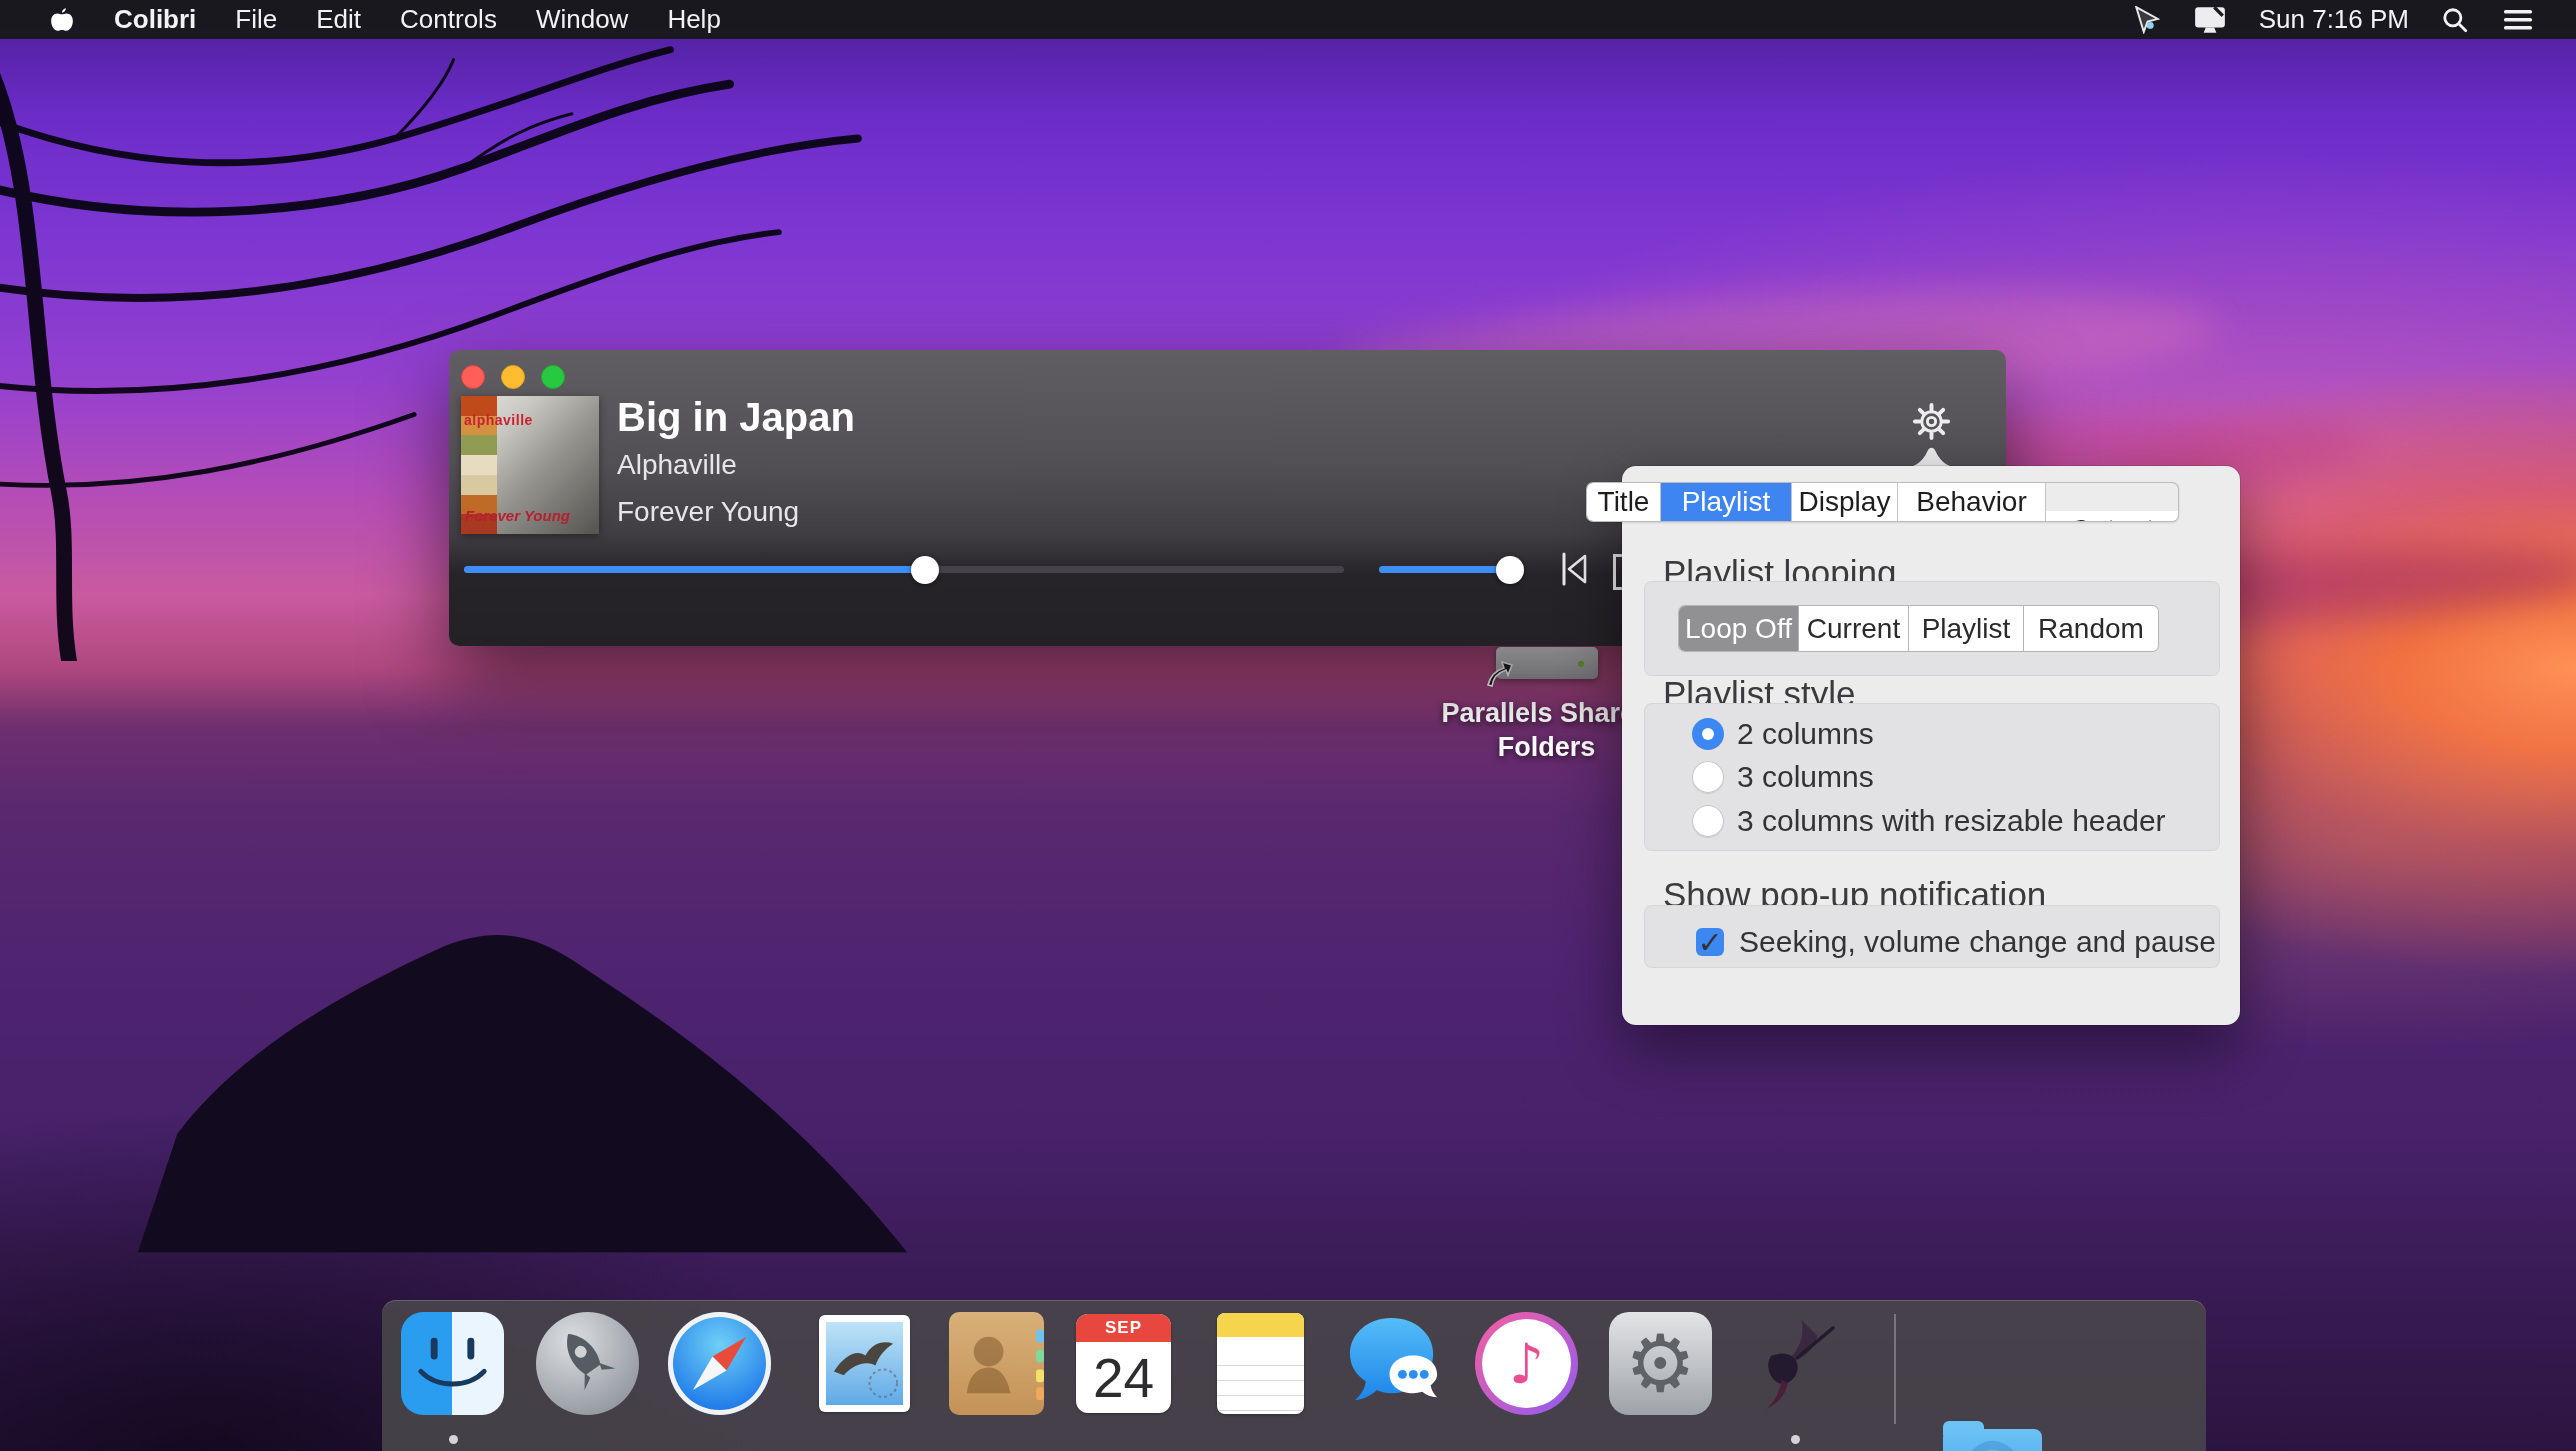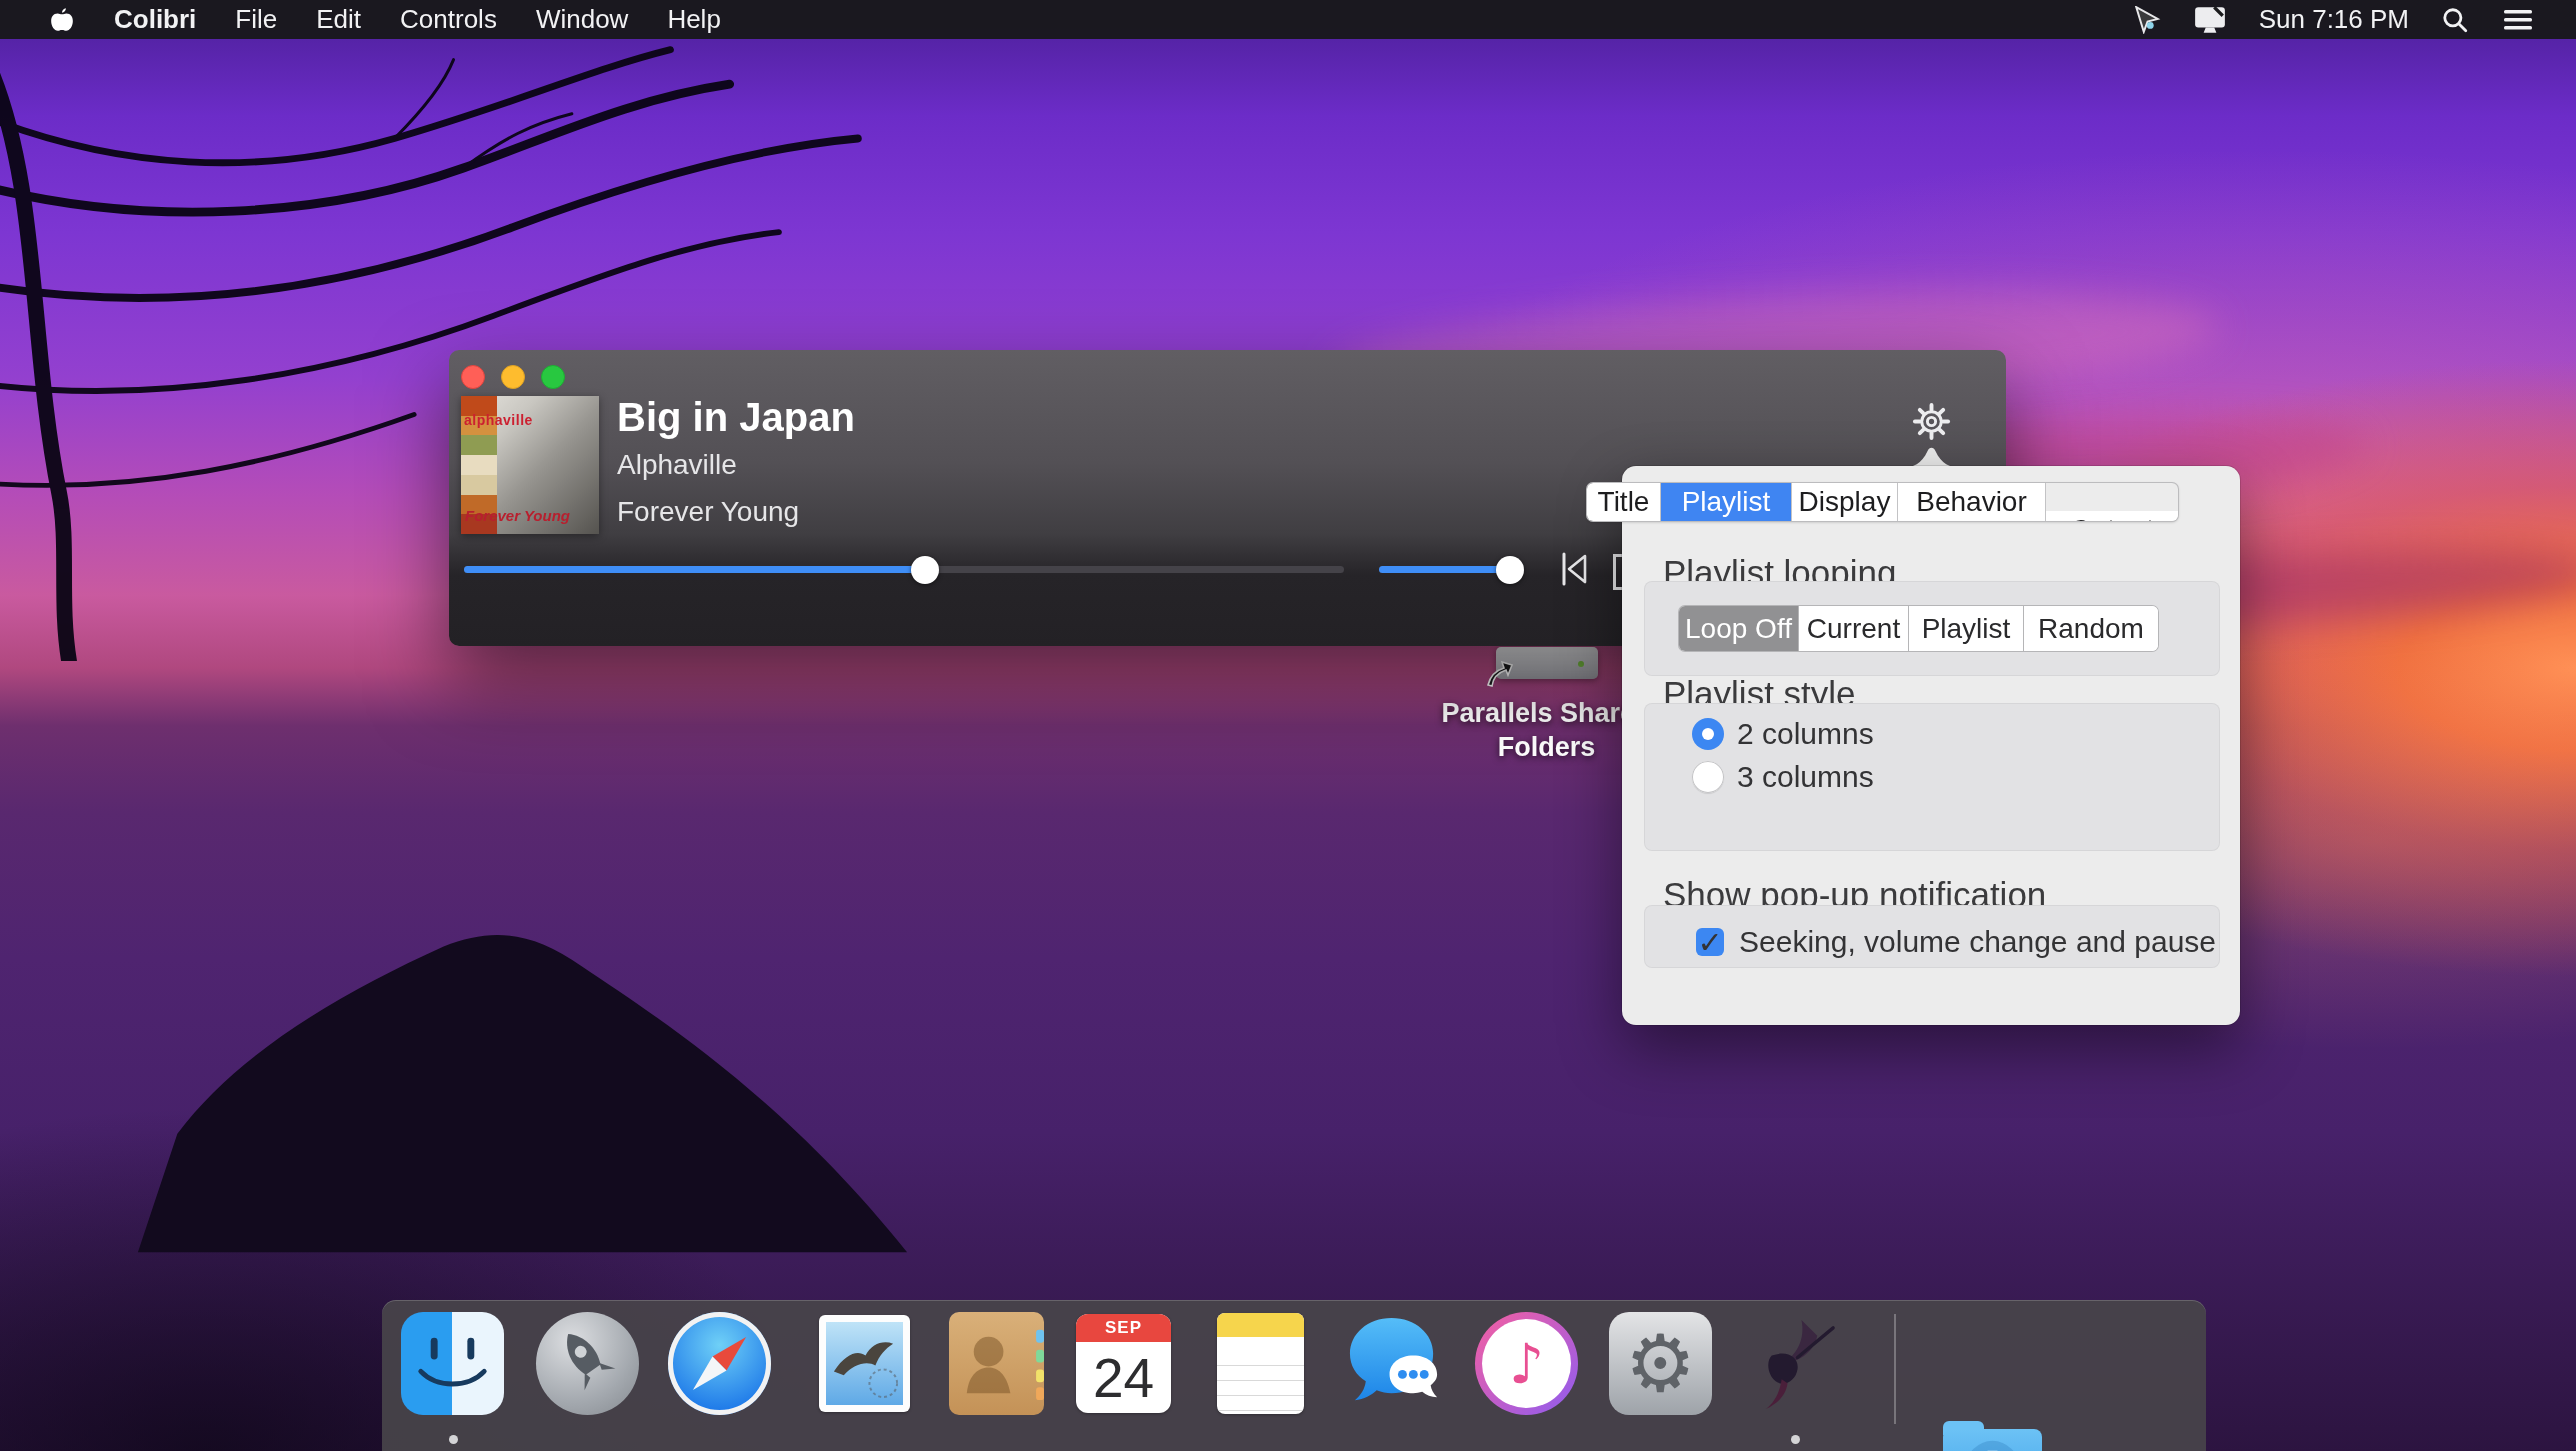--- a/index.html
+++ b/index.html
@@ -304,20 +304,24 @@
   <div class="radio-row on" style="top:252px;">
     <span class="rb">
         <i></i>
       </span>
     <span>2 columns</span>
   </div>
   <div class="radio-row" style="top:295px;">
     <span class="rb"></span>
     <span>3 columns</span>
   </div>
+  <div class="radio-row" style="top:339px;">
+    <span class="rb"></span>
+    <span>3 columns with resizable header</span>
+  </div>
 
   <div class="pop-label" style="top:409px;">Show pop-up notification</div>
   <div class="groupbox gb3"></div>
   <div class="check-row on">
     <span class="cb">✓</span>
     <span>Seeking, volume change and pause</span>
   </div>
 </div>
 
 <div class="dock"></div>

